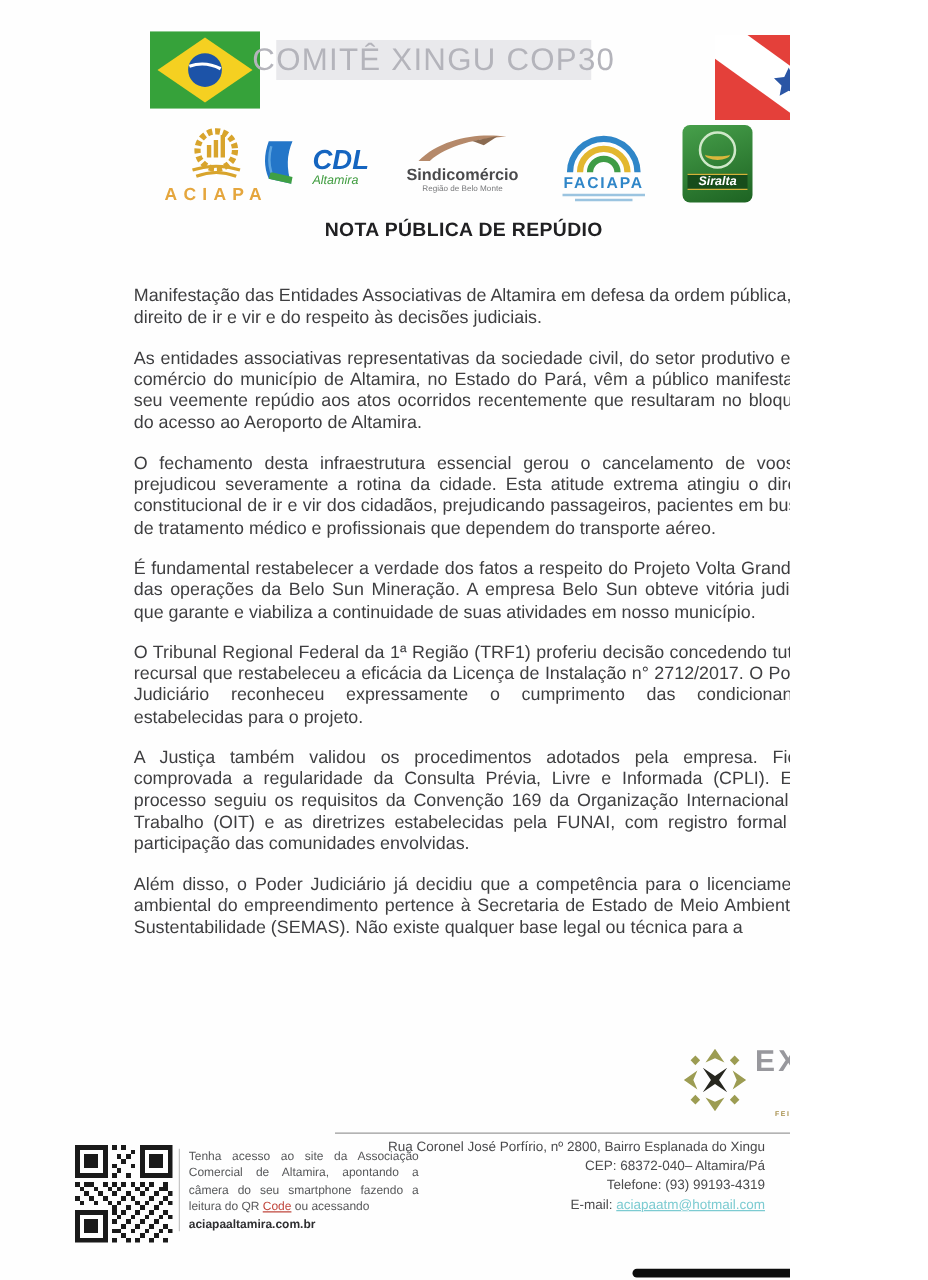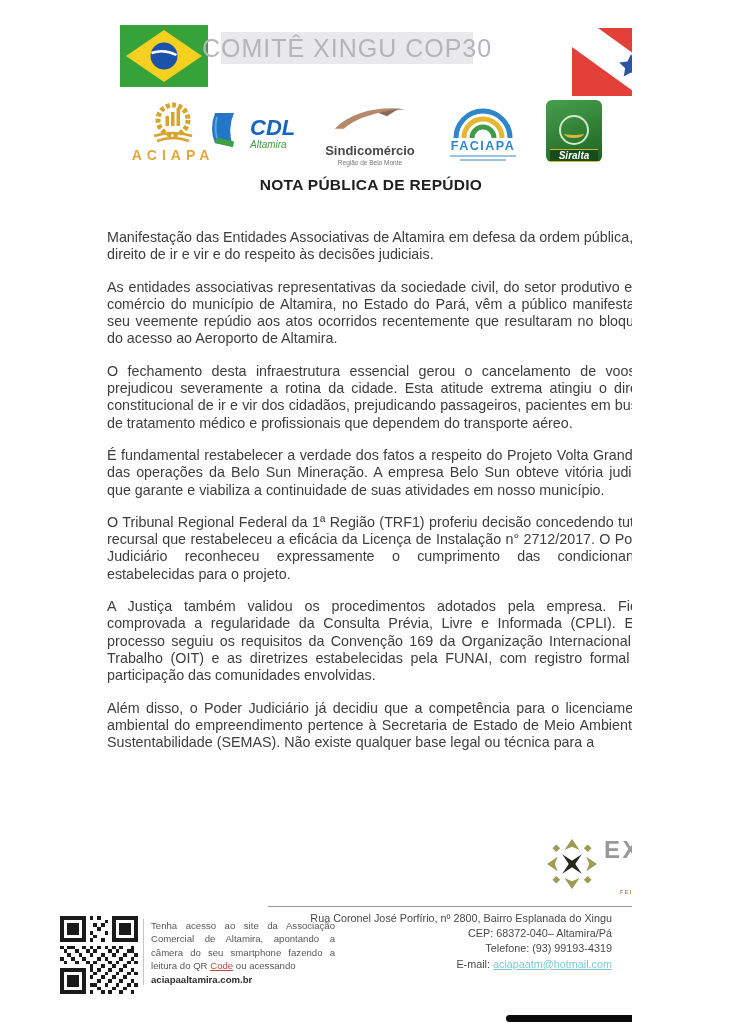--- a/index.html
+++ b/index.html
@@ -10,26 +10,26 @@
   .watermark{position:absolute;left:221px;top:32px;width:252px;height:32px;background:#e9e9ec;
              display:flex;align-items:center;justify-content:center;
              font-size:25px;letter-spacing:1px;color:#b4b4bb;white-space:nowrap;}
   
   .logo{position:absolute;display:flex;flex-direction:column;align-items:center;}
   .aciapa-text{font-size:14px;font-weight:bold;letter-spacing:5px;color:#e5a63d;margin-top:2px;}
   .cdl{flex-direction:row;align-items:flex-end;}
   .cdl-txt{margin-left:4px;line-height:1;}
   .cdl-name{font-style:italic;font-weight:bold;font-size:22px;color:#1565c0;}
   .cdl-sub{font-style:italic;font-size:10px;color:#3f9c3f;margin-top:1px;}
-  .sind-name{font-size:13px;font-weight:bold;color:#4a4a4c;margin-top:12px;}
+  .sind-name{font-size:13px;font-weight:bold;color:#4a4a4c;margin-top:1px;}
   .sind-sub{font-size:6.5px;color:#77787a;margin-top:1px;}
   .faciapa-name{font-size:12.5px;font-weight:bold;letter-spacing:1.5px;color:#2f86c8;margin-top:1px;}
   .faciapa-bar{height:2px;background:#9bc4e0;margin-top:2px;}
   .siralta{width:56px;height:62px;border-radius:6px;background:linear-gradient(160deg,#47a04b,#1d6322);
-           display:flex;flex-direction:column;align-items:center;justify-content:flex-end;padding-top:5px;box-sizing:border-box;}
+           display:flex;flex-direction:column;align-items:center;justify-content:flex-start;padding-top:5px;box-sizing:border-box;}
   .siralta-emblem{width:26px;height:26px;border-radius:50%;border:2px solid #cfe8c9;position:relative;}
   .siralta-emblem:after{content:"";position:absolute;left:3px;right:3px;bottom:5px;height:6px;
            border-bottom:3px solid #d9b73c;border-radius:50%;}
   .siralta-band{margin-top:4px;width:48px;text-align:center;background:#174d1b;
            border-top:1px solid #d4b33a;border-bottom:1px solid #d4b33a;
            font-size:10px;font-weight:bold;font-style:italic;color:#fff;}
   
   .doc-title{position:absolute;left:0;top:176px;width:742px;text-align:center;
              font-size:15.5px;font-weight:bold;color:#202022;letter-spacing:.3px;}
   .body-text{position:absolute;left:107px;top:229px;width:546px;font-size:14.3px;line-height:17.3px;}

